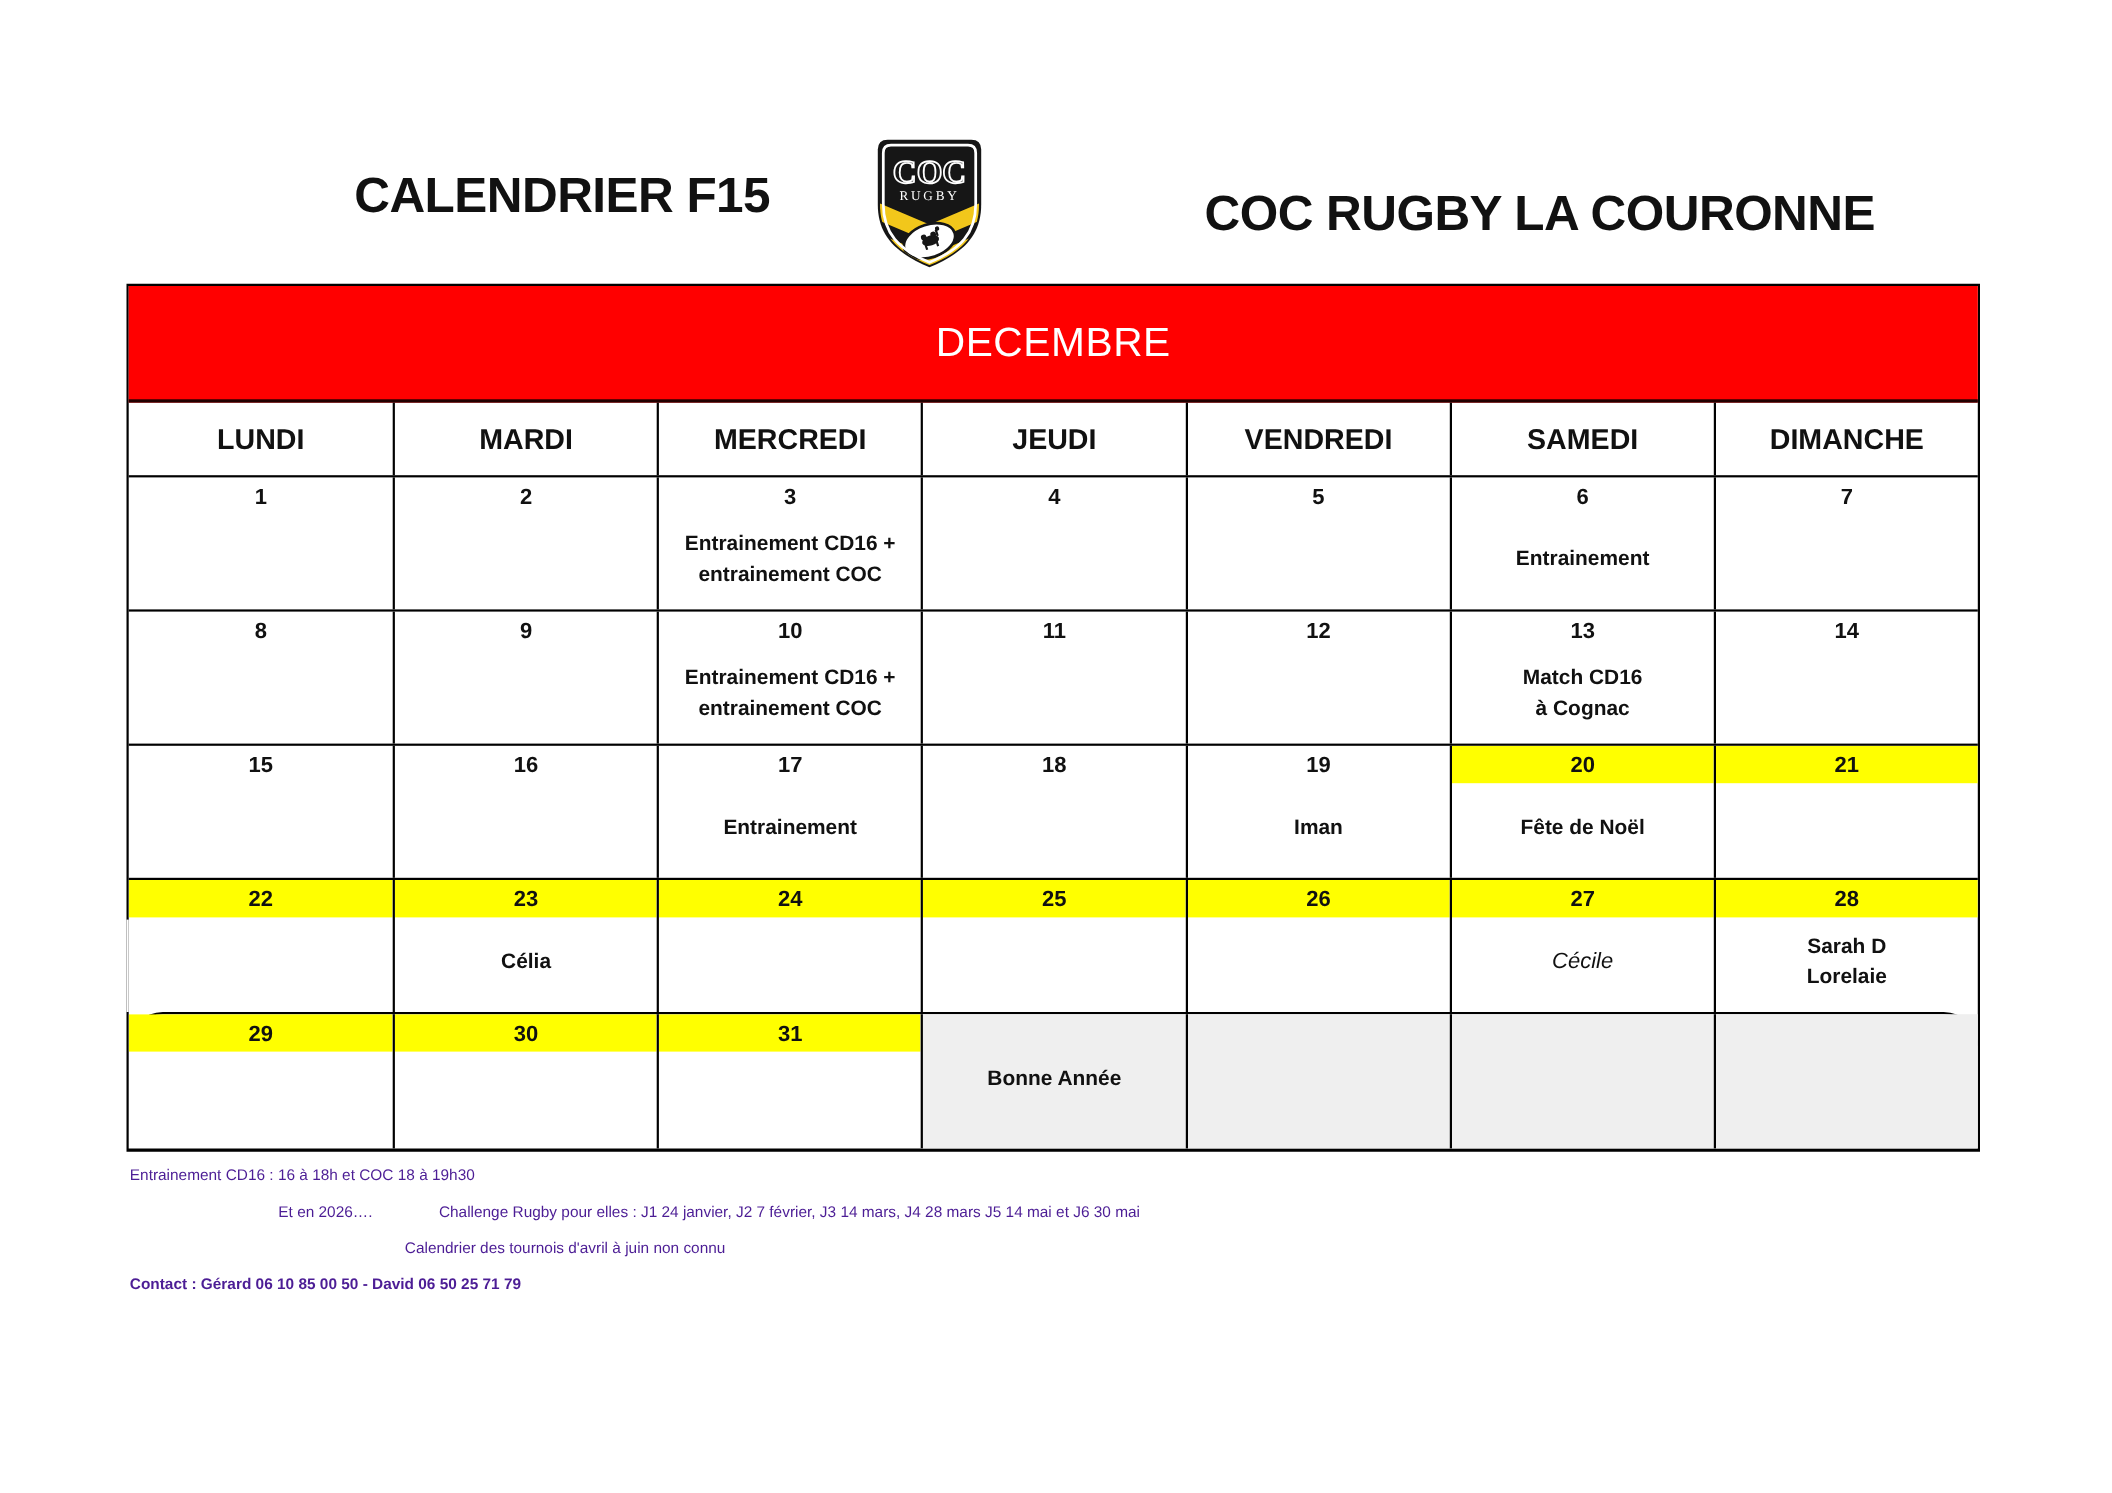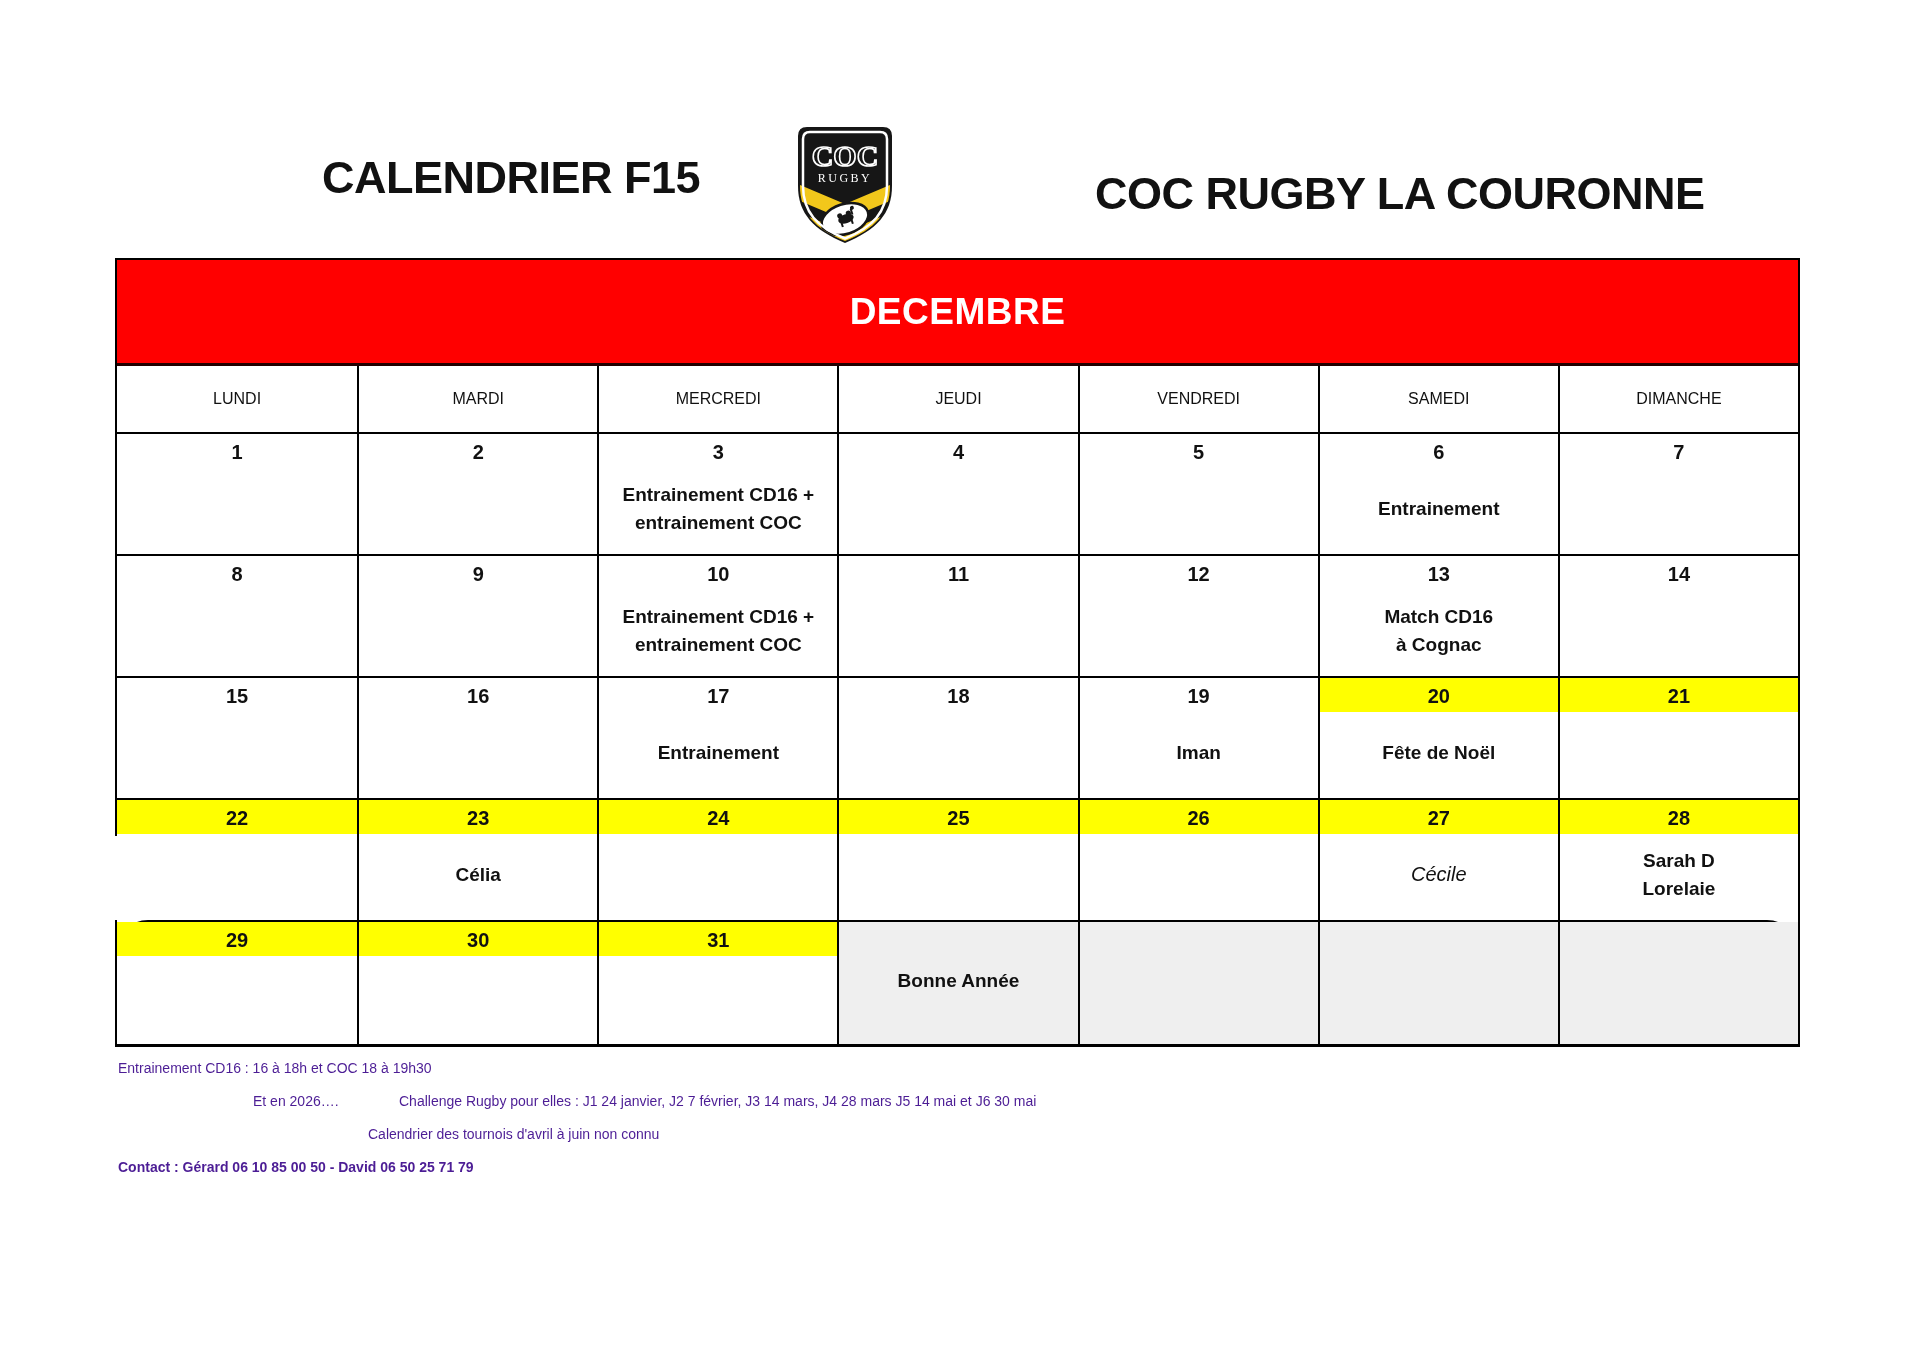--- a/index.html
+++ b/index.html
@@ -34,28 +34,28 @@
     box-sizing:border-box;
     background:#fff;
   }
   .month-banner {
     height:103px;
     background:var(--red,#FF0000);
     border-bottom:3px solid #220000;
     display:flex; align-items:center; justify-content:center;
   }
   .month-banner .month-label {
-    color:#fff; font-weight:bold; font-size:37px; letter-spacing:0.5px;
+    color:#fff; font-weight:normal; font-size:37px; letter-spacing:0.5px;
   }
   .grid-row { display:grid; grid-template-columns:repeat(7,1fr); }
   .weekday-row { height:66px; }
   .weekday-cell {
     border-left:2px solid #000;
     display:flex; align-items:center; justify-content:center;
-    font-weight:normal; font-size:16px;
+    font-weight:bold; font-size:26px;
   }
   .weekday-cell:first-child { border-left:none; }
   .day-row { height:120px; border-top:2px solid #000; }
   .day-row.last-row { height:122px;border-radius:31px; }
   .cell {
     border-left:2px solid #000;
     display:flex; flex-direction:column;
     overflow:hidden;
   }
   .cell:first-child { border-left:none; }

